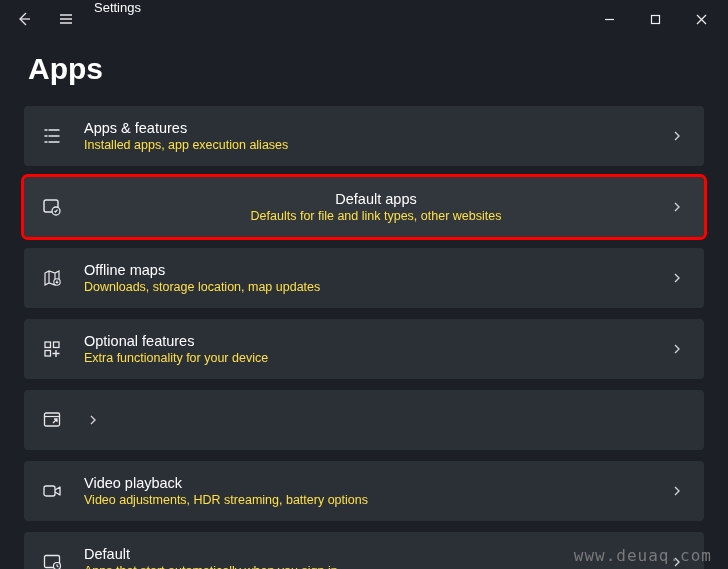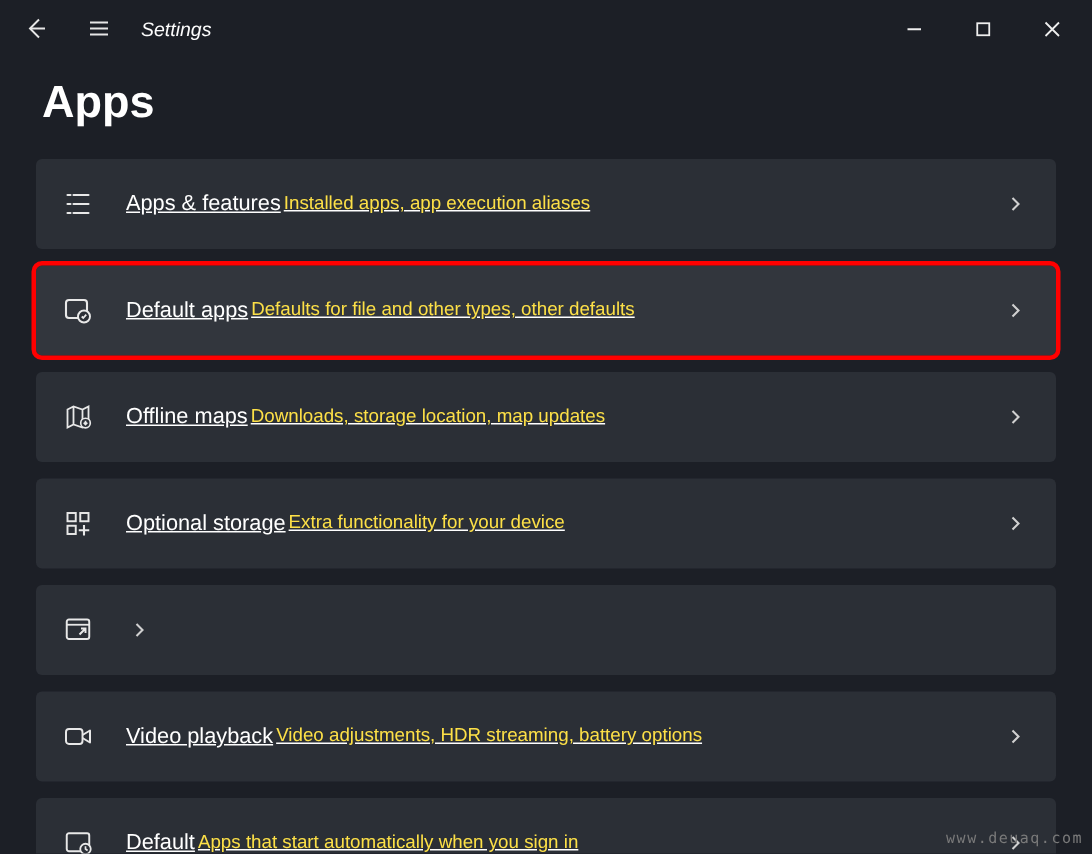--- a/index.html
+++ b/index.html
@@ -11,21 +11,21 @@
     color: #fff;
     overflow: hidden;
     position: relative;
   }
   .titlebar {
     height: 38px;
     display: flex;
     align-items: center;
     padding: 0 4px;
   }
-  .titlebar-left { display: flex; align-items: center; gap: 2px; font-style: italic; }
+  .titlebar-left { display: flex; align-items: flex-start; gap: 2px; }
   .tb-btn {
     width: 40px; height: 38px;
     display: flex; align-items: center; justify-content: center;
     color: #e6e6e6;
   }
   .tb-title { font-size: 13px; margin-left: 6px; color: #fdfdfd; }
   .titlebar-right { margin-left: auto; display: flex; }
   .win-btn { width: 46px; height: 32px; display:flex; align-items:center; justify-content:center; color:#eee; }
   .page-title {
     font-size: 30px;
@@ -47,31 +47,31 @@
     background: #32363d;
     text-align: center;
   }
   .item-icon {
     width: 28px; height: 28px;
     flex-shrink: 0;
     display:flex; align-items:center; justify-content:center;
     color: #e8e8e8;
     margin-right: 18px;
   }
-  .item-text { flex: 1; display:flex; flex-direction:row; gap:2px;text-decoration:underline; }
+  .item-text { flex: 1; display:flex; flex-direction:column; gap:2px; }
   .item-title { font-size: 14.5px; color: #fff; }
   .item-sub { font-size: 12.5px; color: #fde047; }
   .chev {
     width: 18px; height: 18px; flex-shrink:0;
     display:flex; align-items:center; justify-content:center;
     color: #d0d0d0;
   }
   .watermark {
-    position:absolute; right:6px; bottom:4px;
-    font-size:10px; color:#7a7a7a; letter-spacing:1px;
+    position:absolute; right:16px; bottom:4px;
+    font-size:16px; color:#7a7a7a; letter-spacing:1px;
     font-family: monospace;
   }
 </style>
 </head>
 <body>
 
 <div class="titlebar">
   <div class="titlebar-left">
     <div class="tb-btn">
       <svg width="16" height="16" viewBox="0 0 16 16">
@@ -129,21 +129,21 @@
   <div class="item highlight">
     <div class="item-icon">
       <svg width="20" height="20" viewBox="0 0 20 20">
           <rect x="2" y="3" width="14" height="12" rx="2" stroke="currentColor" stroke-width="1.4" fill="none"></rect>
           <circle cx="14" cy="14" r="4" fill="#2b2f36" stroke="currentColor" stroke-width="1.3"></circle>
           <path d="M12.5 14 l1 1 l2-2.3" stroke="currentColor" stroke-width="1.2" fill="none"></path>
         </svg>
     </div>
     <div class="item-text">
       <div class="item-title">Default apps</div>
-      <div class="item-sub">Defaults for file and other types, other defaults</div>
+      <div class="item-sub">Defaults for file and link types, other websites</div>
     </div>
     <div class="chev">
       <svg width="10" height="10" viewBox="0 0 10 10">
           <path d="M3 1 L7 5 L3 9" stroke="currentColor" stroke-width="1.4" fill="none"></path>
         </svg>
     </div>
   </div>
 
   <div class="item">
     <div class="item-icon">
@@ -167,21 +167,21 @@
   <div class="item">
     <div class="item-icon">
       <svg width="20" height="20" viewBox="0 0 20 20">
           <rect x="3" y="3" width="5.5" height="5.5" stroke="currentColor" stroke-width="1.3" fill="none"></rect>
           <rect x="11.5" y="3" width="5.5" height="5.5" stroke="currentColor" stroke-width="1.3" fill="none"></rect>
           <rect x="3" y="11.5" width="5.5" height="5.5" stroke="currentColor" stroke-width="1.3" fill="none"></rect>
           <path d="M14 11 V18 M10.5 14.5 H17.5" stroke="currentColor" stroke-width="1.4"></path>
         </svg>
     </div>
     <div class="item-text">
-      <div class="item-title">Optional storage</div>
+      <div class="item-title">Optional features</div>
       <div class="item-sub">Extra functionality for your device</div>
     </div>
     <div class="chev">
       <svg width="10" height="10" viewBox="0 0 10 10">
           <path d="M3 1 L7 5 L3 9" stroke="currentColor" stroke-width="1.4" fill="none"></path>
         </svg>
     </div>
   </div>
 
   <div class="item">

